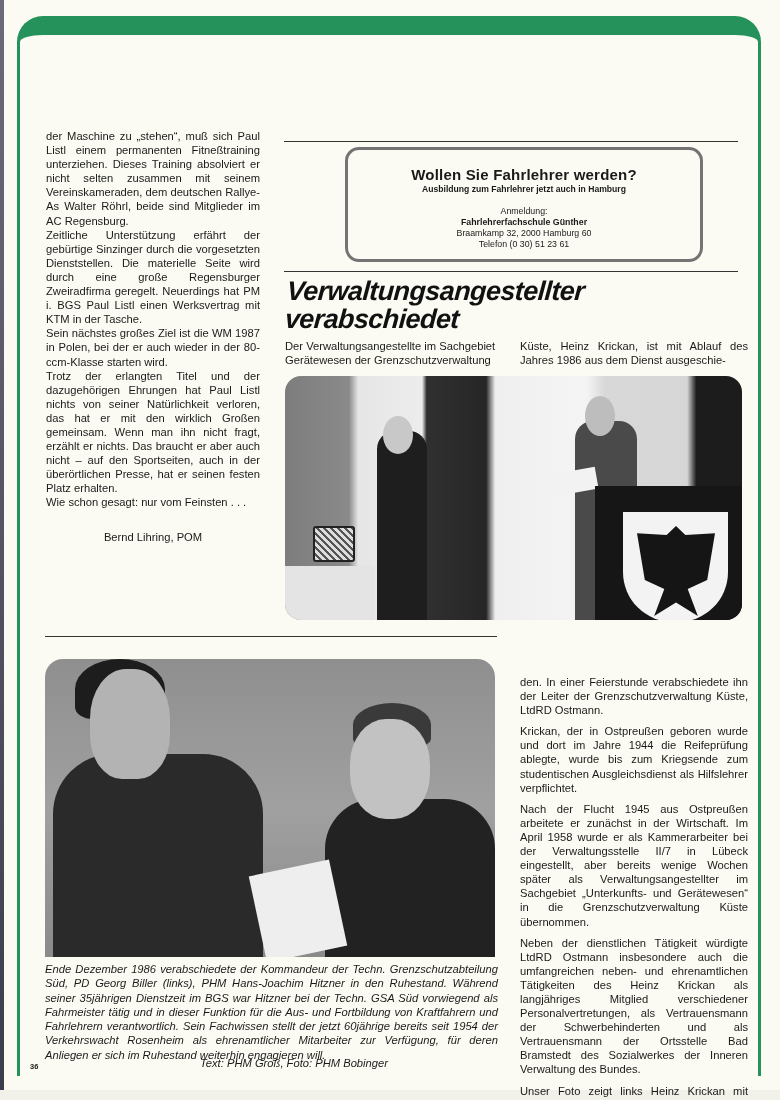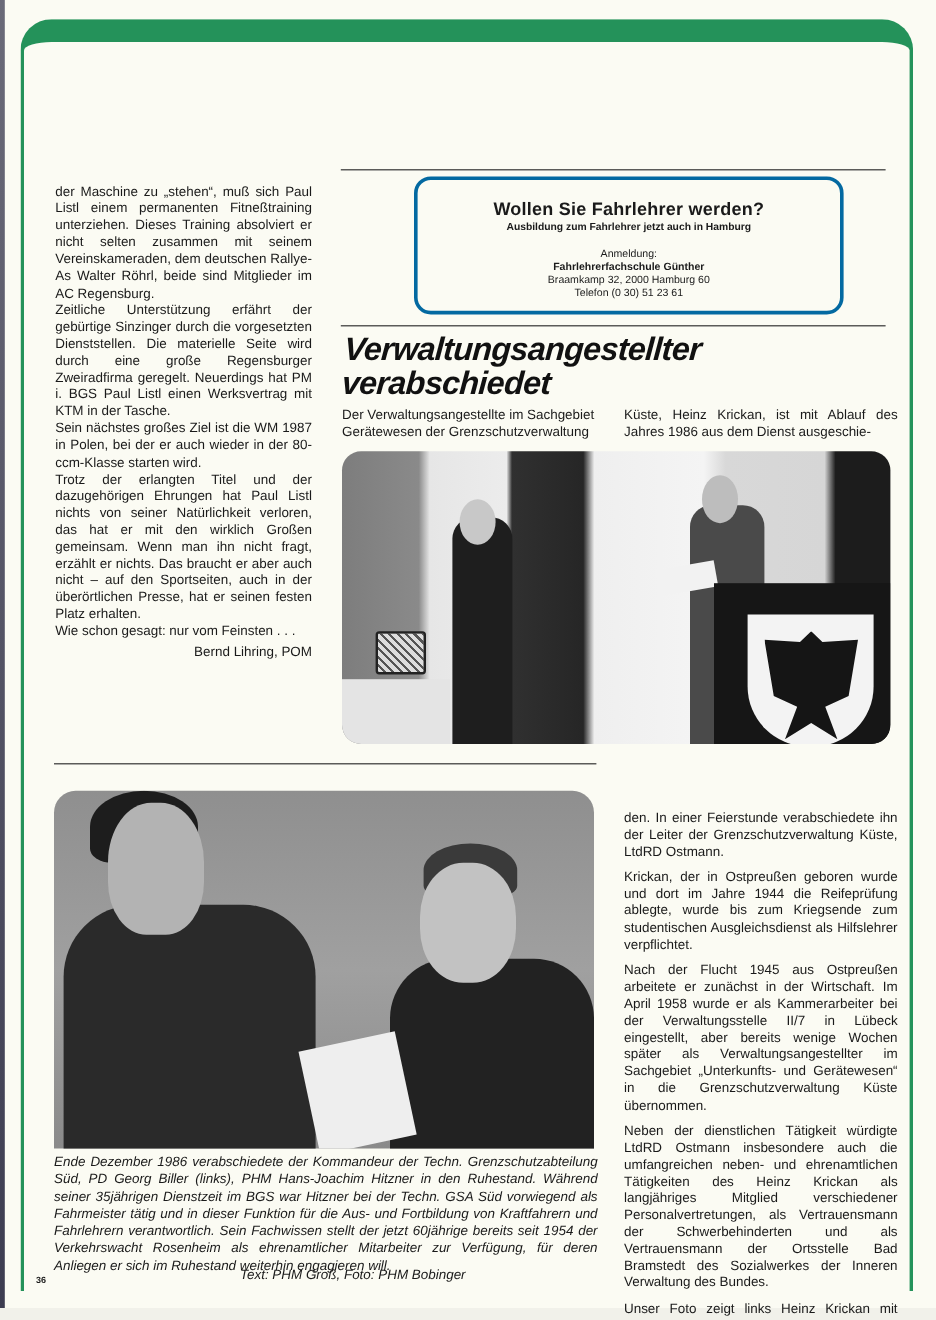--- a/index.html
+++ b/index.html
@@ -9,29 +9,29 @@
     font-family:"Liberation Sans", sans-serif; color:#1a1a1a;
   }
   .left-edge { position:absolute; left:0; top:0; width:4px; height:1100px; background:linear-gradient(#6a6a78,#3c3c50); }
   .green-frame {
     position:absolute; left:17px; top:16px; width:744px; height:1060px;
     border-top:19px solid #24925a; border-left:3px solid #24925a; border-right:3px solid #24925a;
     border-radius:26px 26px 0 0; box-sizing:border-box;
   }
   .bottom-shadow { position:absolute; left:0; right:0; top:1090px; height:10px; background:#f1f1ea; }
 
-  .col-left { position:absolute; left:46px; top:153px; width:214px; font-size:11.2px; line-height:14.1px; text-align:justify; }
+  .col-left { position:absolute; left:46px; top:129px; width:214px; font-size:11.2px; line-height:14.1px; text-align:justify; }
   .col-left p { margin:0; }
-  .col-left .sig { text-align:right; margin-top:3px; }
+  .col-left .sig { text-align:center; margin-top:20px; }
 
   .rule { position:absolute; height:1px; background:#333; }
 
   .ad-box {
     position:absolute; left:345px; top:147px; width:358px; height:115px;
-    border:3px solid #0369a1; border-radius:14px; box-sizing:border-box;
+    border:3px solid #737373; border-radius:14px; box-sizing:border-box;
     text-align:center; background:#fbfbf3;
   }
   .ad-title { font-weight:bold; font-size:15px; margin-top:16px; letter-spacing:0.2px; }
   .ad-sub { font-weight:bold; font-size:8.6px; margin-top:1px; }
   .ad-reg { font-size:8.8px; margin-top:12px; }
   .ad-school { font-weight:bold; font-size:8.8px; margin-top:1px; }
   .ad-addr { font-size:8.8px; margin-top:1px; }
   .ad-tel { font-size:8.8px; margin-top:1px; }
 
   .headline {

